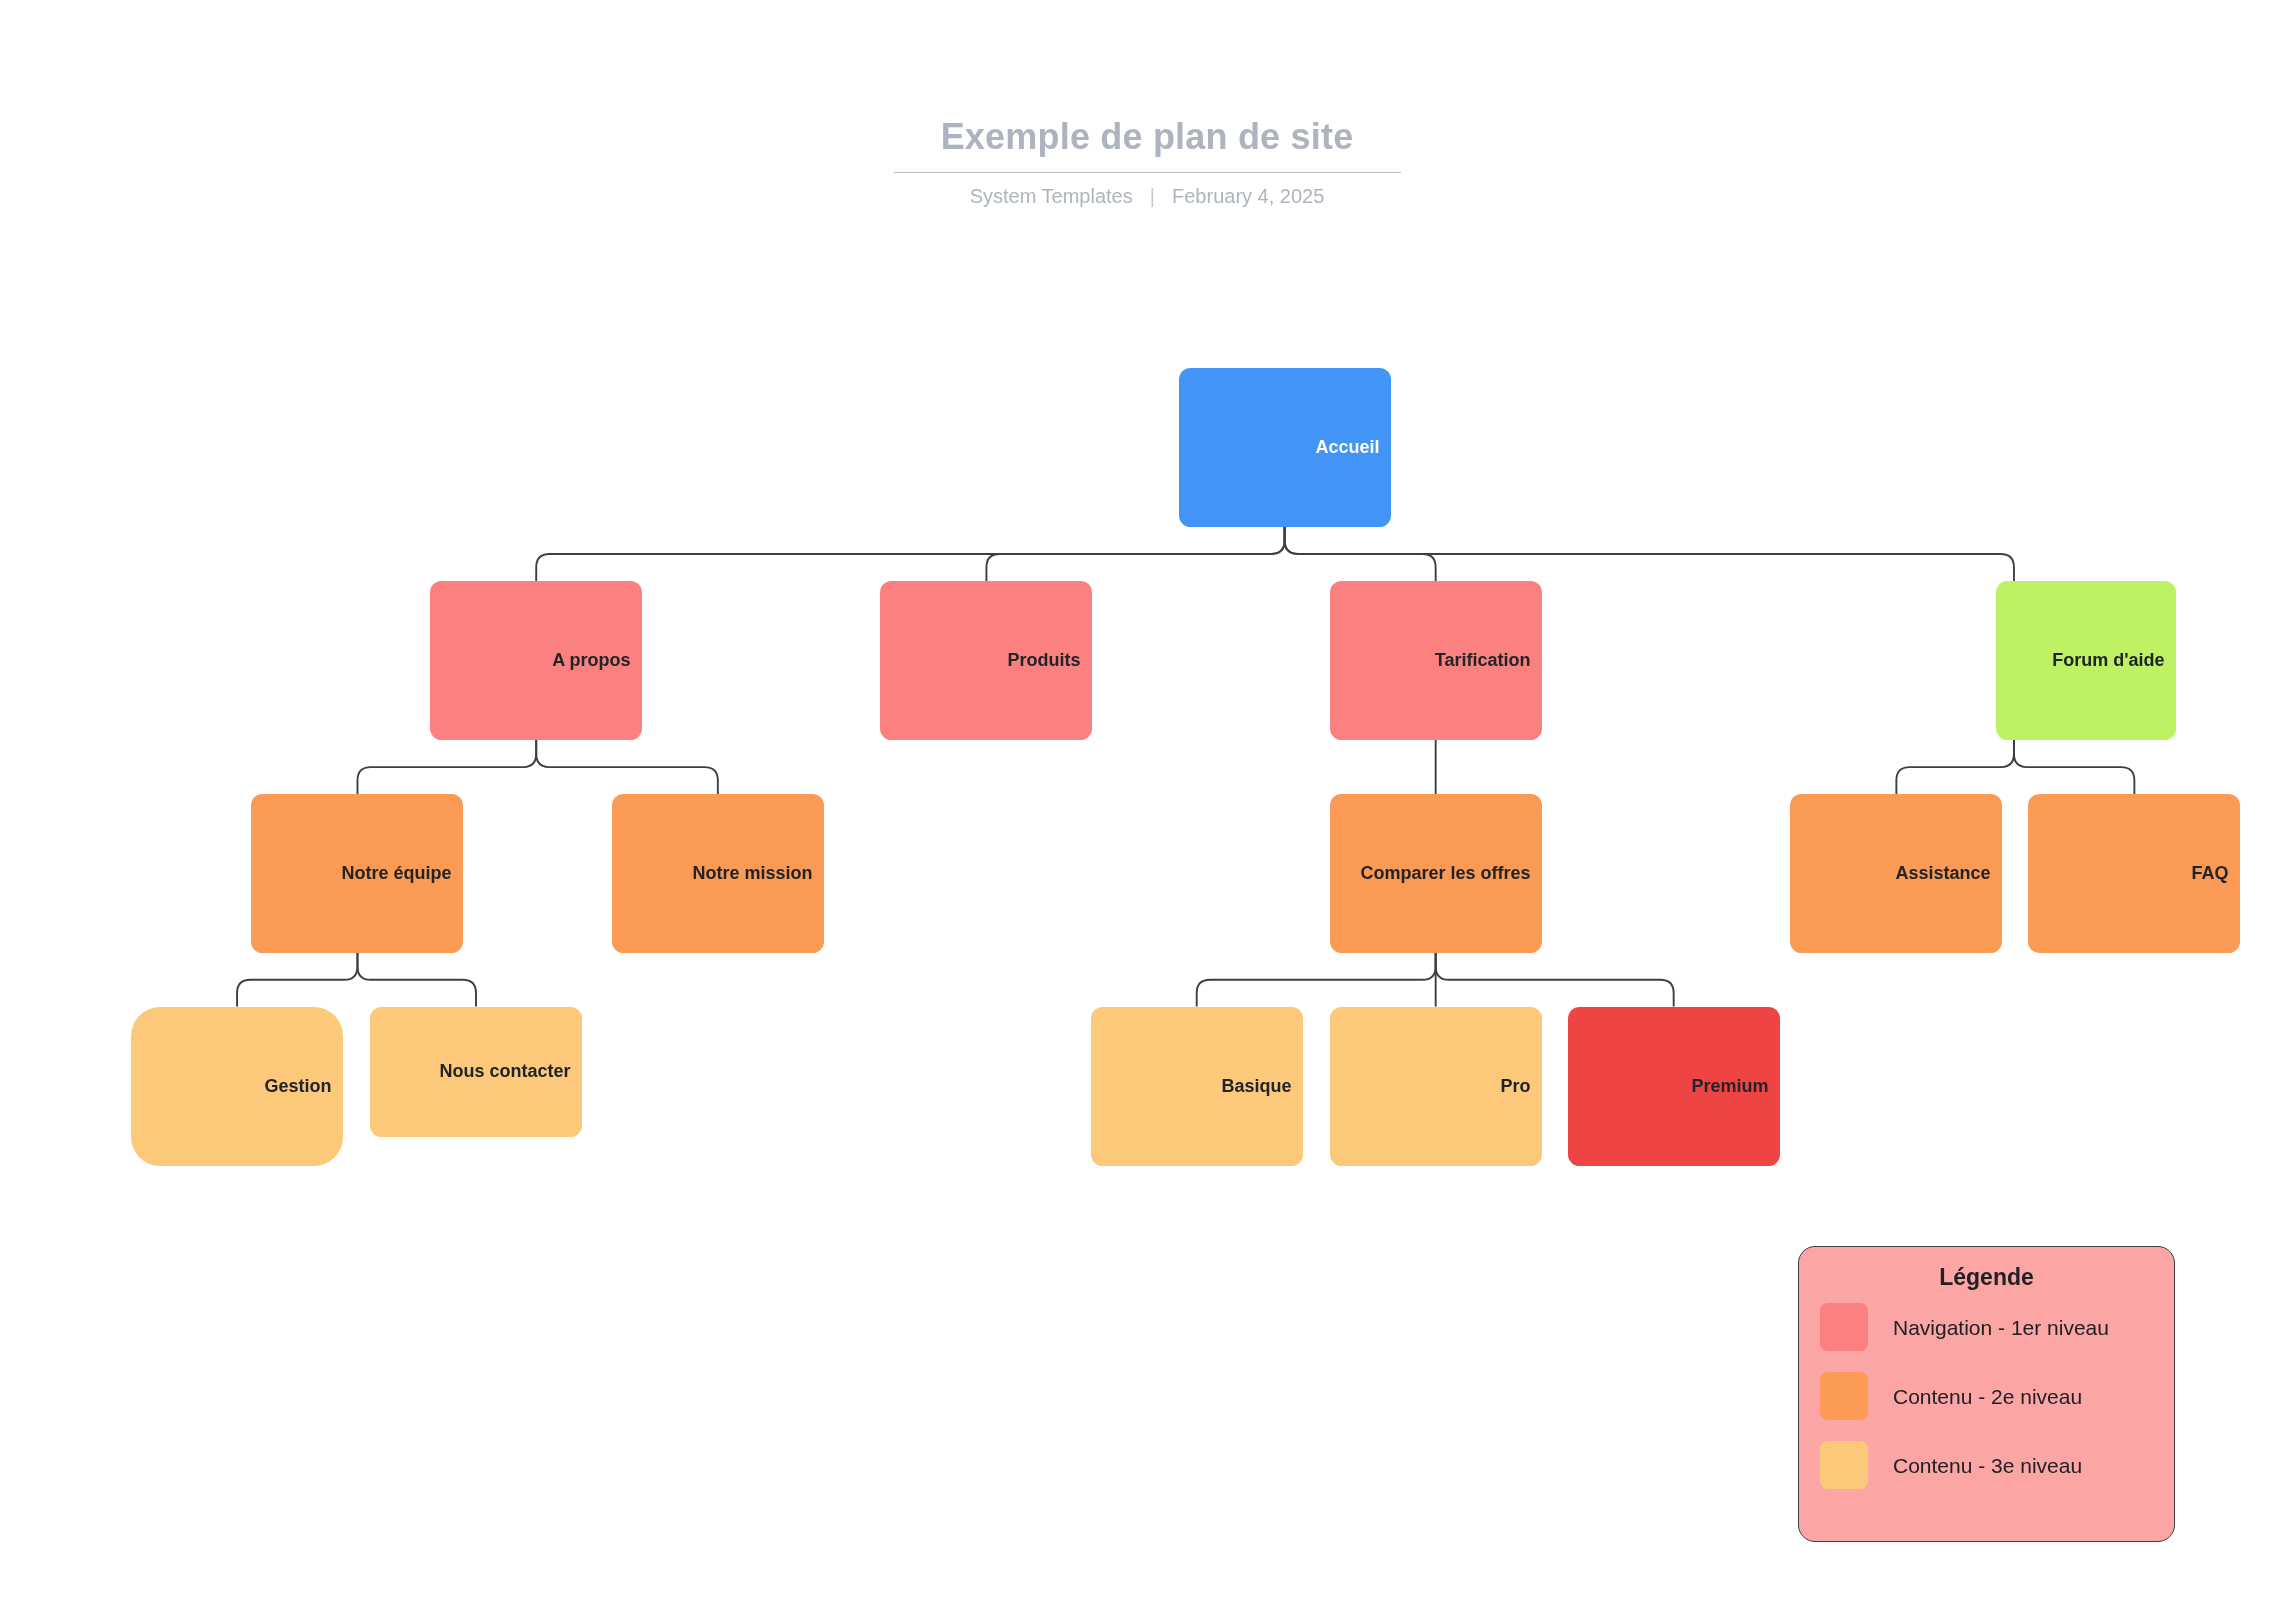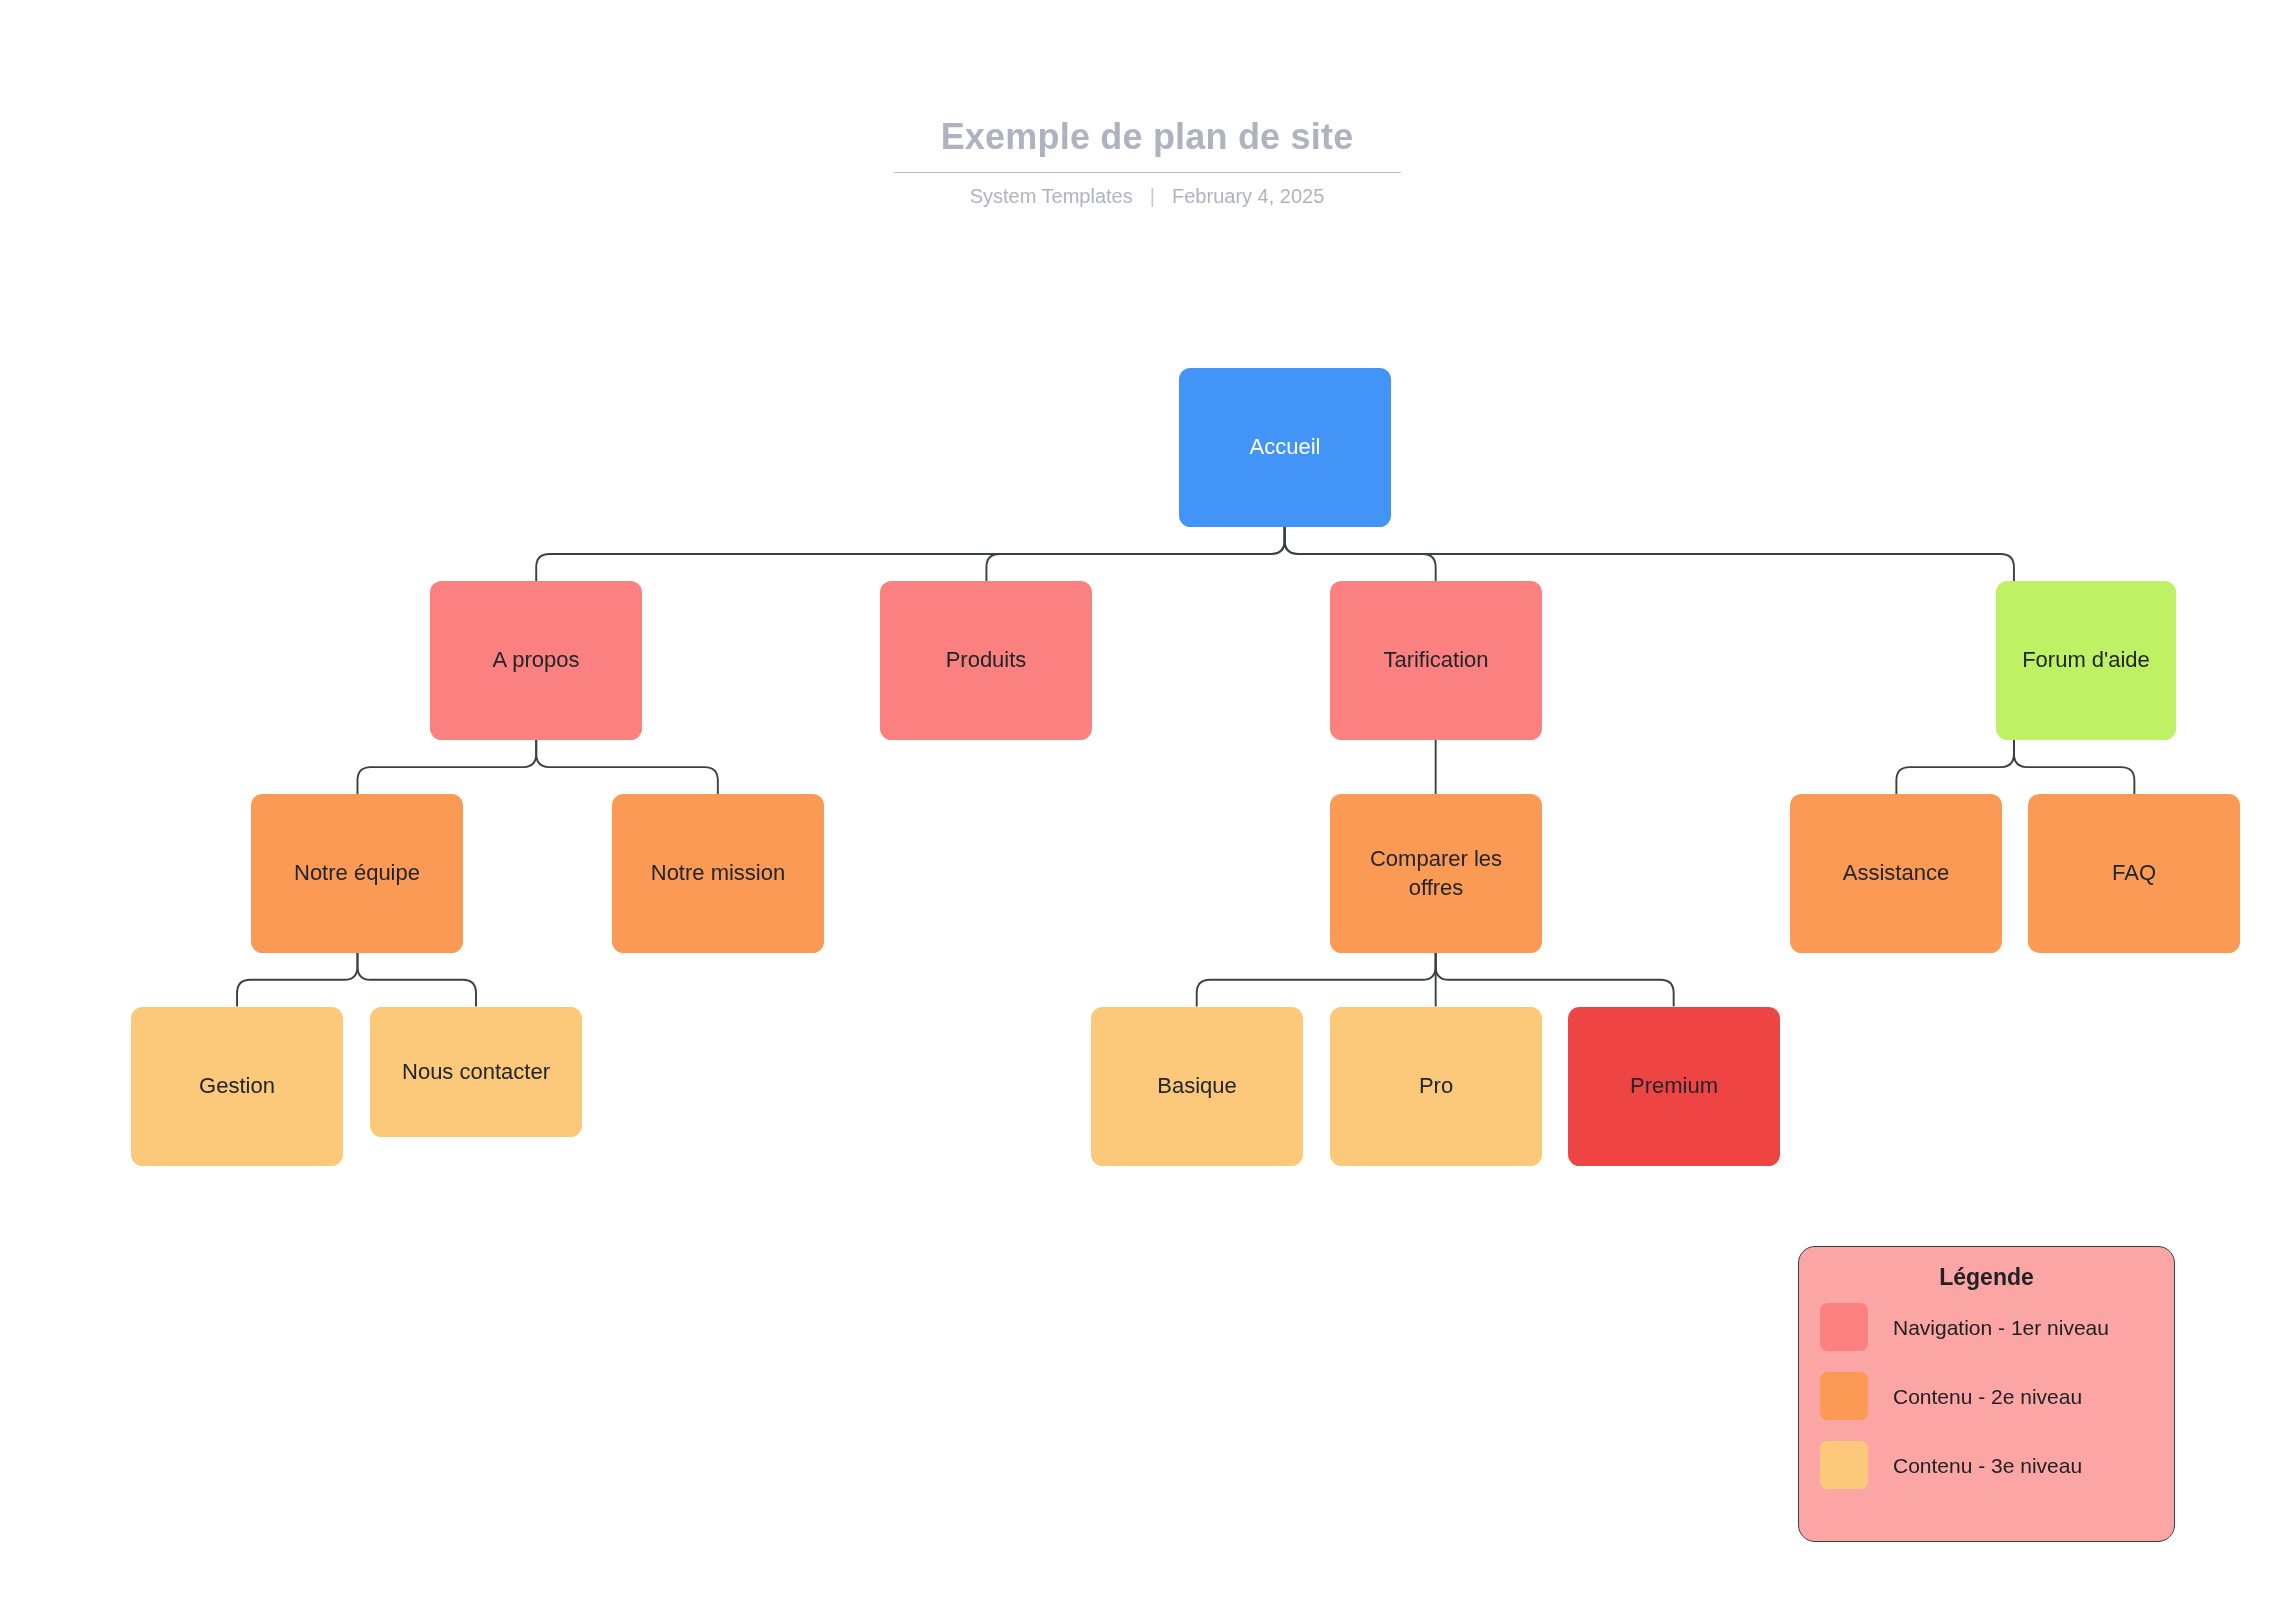--- a/index.html
+++ b/index.html
@@ -65,27 +65,28 @@
     height: 1604px;
     pointer-events: none;
   }
 
   .node {
     position: absolute;
     box-sizing: border-box;
     border-radius: 11.5px;
     display: flex;
     align-items: center;
-    justify-content: center;
+    justify-content: flex-end;
     text-align: center;
-    font-size: 22px;
+    font-size: 18px;
     line-height: 1.28;
     color: #212529;
     padding: 5.7px 11.5px;
     cursor: default;
+    font-weight: bold;
   }
   .node.root { color: #ffffff; }
 
   
   #legend {
     position: absolute;
     left: 1798px;
     top: 1246px;
     width: 377px;
     height: 296px;
@@ -176,21 +177,21 @@
     </div>
     <div class="node" style="left: 1790px; top: 794px; width: 212px; height: 159px; background: rgb(251, 154, 84);">
       <span>Assistance</span>
     </div>
     <div class="node" style="left: 1330px; top: 794px; width: 212px; height: 159px; background: rgb(251, 154, 84);">
       <span>Comparer les offres</span>
     </div>
     <div class="node" style="left: 2028px; top: 794px; width: 212px; height: 159px; background: rgb(251, 154, 84);">
       <span>FAQ</span>
     </div>
-    <div class="node" style="left: 131px; top: 1007px; width: 212px; height: 159px; background: rgb(252, 201, 122);">
+    <div class="node" style="left: 131px; top: 1007px; width: 212px; height: 159px; background: rgb(252, 201, 122); border-radius: 29px;">
       <span>Gestion</span>
     </div>
     <div class="node" style="left: 370px; top: 1007px; width: 212px; height: 130px; background: rgb(252, 201, 122);">
       <span>Nous contacter</span>
     </div>
     <div class="node" style="left: 1091px; top: 1007px; width: 212px; height: 159px; background: rgb(252, 201, 122);">
       <span>Basique</span>
     </div>
     <div class="node" style="left: 1330px; top: 1007px; width: 212px; height: 159px; background: rgb(252, 201, 122);">
       <span>Pro</span>

